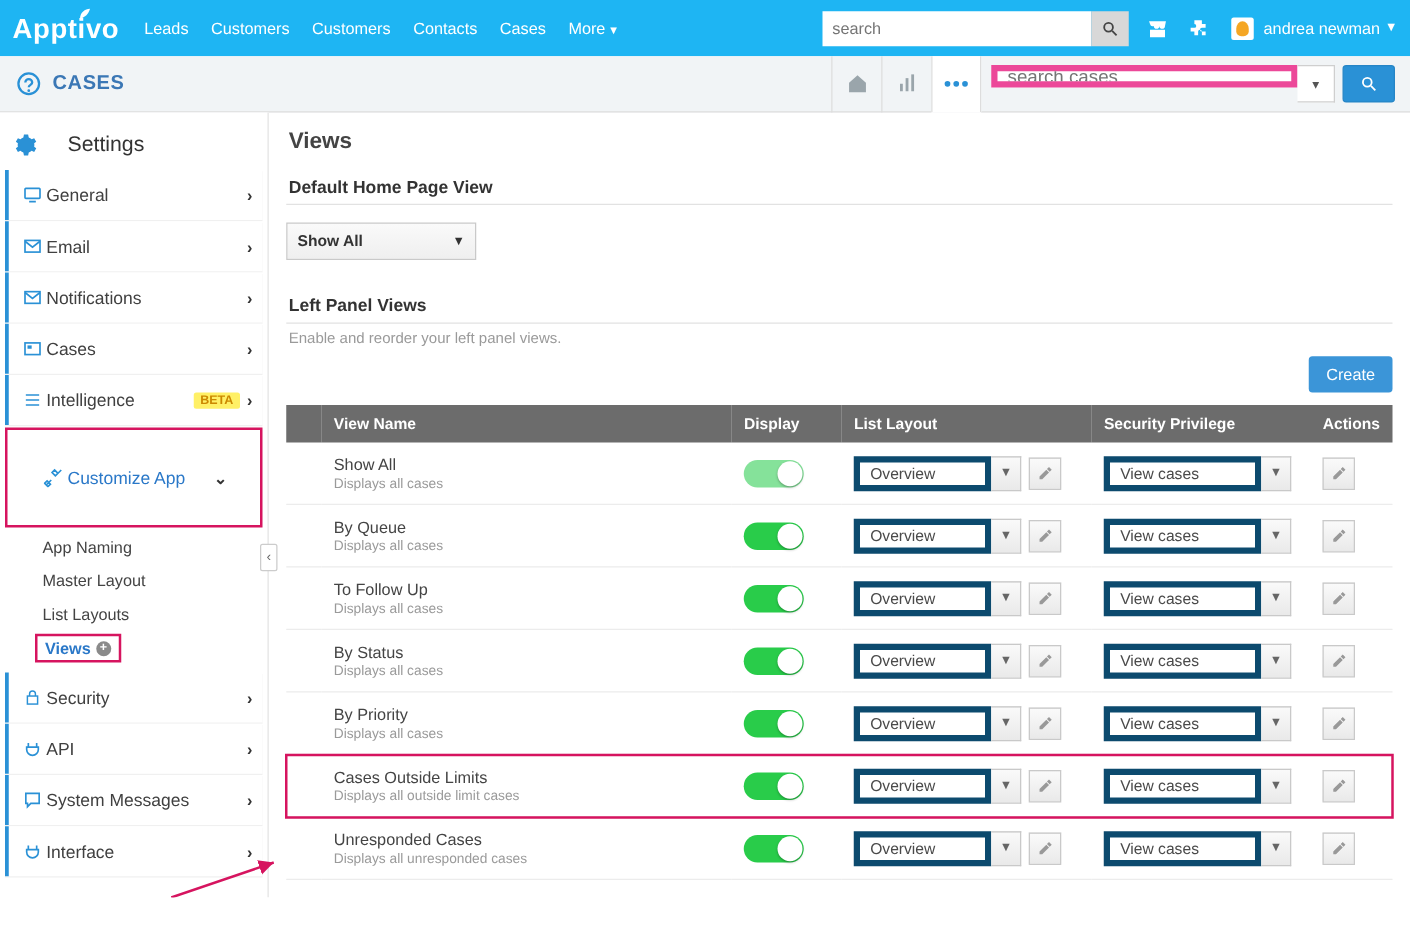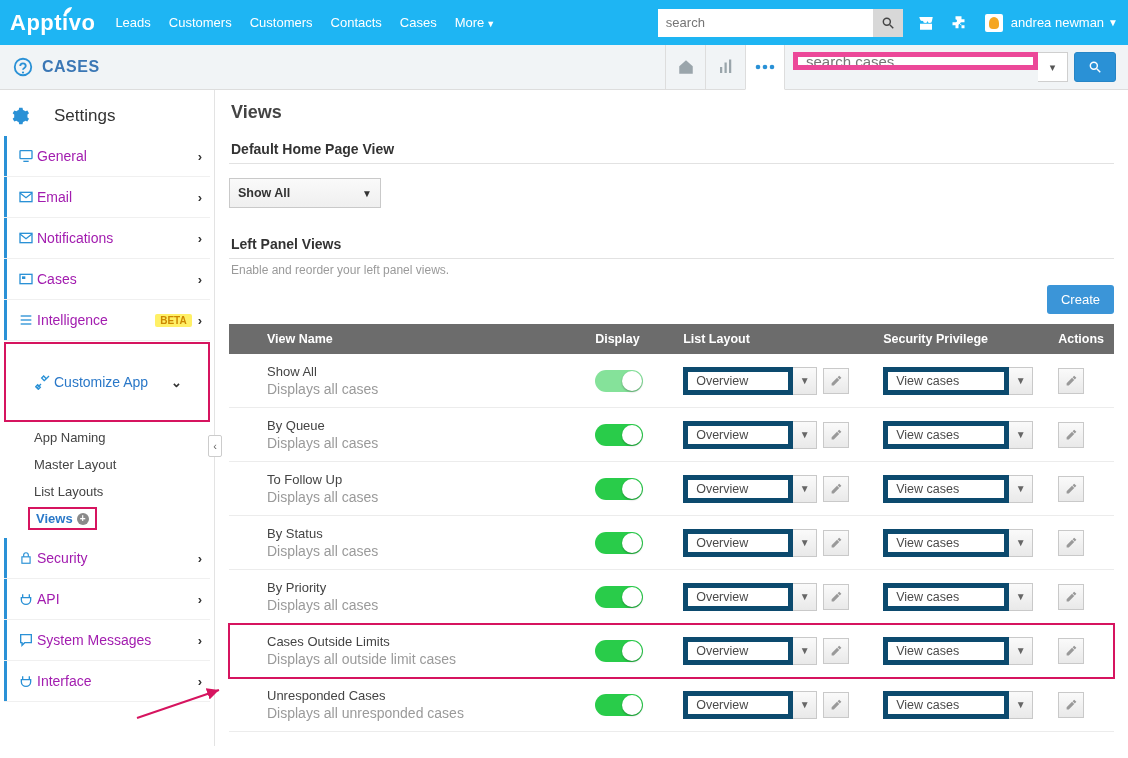--- a/index.html
+++ b/index.html
@@ -38,21 +38,21 @@
   .pagesearch .bluebtn{ width:42px; height:30px; background:#2a91d6; border:1px solid #2685c6; margin-left:6px; border-radius:3px; display:flex; align-items:center; justify-content:center; cursor:pointer; color:#fff;}
 
   
   .layout{ display:flex; }
   .sidebar{ width:215px; border-right:1px solid #e3e3e3; padding:8px 4px; background:#fff; position:relative;}
   .collapsehandle{position:absolute;right:-8px;top:345px;width:14px;height:22px;background:#fff;border:1px solid #ccc;border-radius:2px;display:flex;align-items:center;justify-content:center;font-size:11px;color:#666;cursor:pointer;}
   .settings-header{ display:flex; align-items:center; gap:24px; padding:8px 6px 10px 6px; font-size:17px; color:#333;}
   .gear{ color:#2a91d6; }
   .sideitem{ display:flex; align-items:center; height:40px; padding:0 8px; border-left:3px solid #2a91d6; background:#fff; margin-bottom:1px; box-shadow:0 1px 0 0 #f0f0f0; cursor:pointer; }
   .sideitem .sicon{ width:22px; color:#2a91d6; display:flex; justify-content:center;}
-  .sideitem .slabel{ color:#a21caf; flex:1; font-size:14px; }
+  .sideitem .slabel{ color:#404040; flex:1; font-size:14px; }
   .sideitem .schev{ color:#333; font-weight:700; }
   .beta{ background:#fff066; color:#cc8800; font-size:10px; font-weight:700; padding:1px 5px; border-radius:2px; margin-right:6px;}
 
   .highlightbox-customize{ border:2px solid #d6145f; padding:18px; margin:2px 0;}
   .customize-open{ display:flex; align-items:center; height:40px; padding:0 8px;}
   .customize-open .sicon{ width:22px; color:#2a91d6; display:flex; justify-content:center;}
   .customize-open .slabel{ color:#2a78c8; flex:1; font-size:14px;}
   .customize-open .schev{ color:#333; font-weight:700;}
 
   .subitem{ padding:6px 8px 6px 30px; color:#444; font-size:13px; cursor:pointer;}
@@ -67,21 +67,21 @@
   .section-divider{ border-bottom:1px solid #e2e2e2; margin-bottom:14px;}
   .subtext{ color:#9a9a9a; font-size:12px; margin:4px 0 0 2px;}
   .selectbox{ width:152px; height:30px; border:1px solid #c9c9c9; background:linear-gradient(#fafafa,#efefef); padding:0 8px; display:flex; align-items:center; justify-content:space-between; font-weight:700; font-size:12.5px; color:#333; cursor:pointer;}
   .createbtn{ background:#3b95d8; color:#fff; border:none; padding:7px 14px; font-size:13px; border-radius:3px; cursor:pointer; float:right; margin:8px 0 10px 0;}
 
   table.viewtable{ width:100%; border-collapse:collapse; clear:both;}
   table.viewtable thead tr{ background:#6c6c6c; color:#fff; }
   table.viewtable th{ text-align:left; padding:8px 10px; font-size:12.5px; font-weight:700;}
   table.viewtable td{ padding:10px 10px; border-bottom:1px solid #ececec; vertical-align:middle; font-size:13px;}
   .viewname{ color:#444; font-weight:400;}
-  .viewdesc{ color:#9a9a9a; font-size:14px; margin-top:2px;}
+  .viewdesc{ color:#9a9a9a; font-size:11px; margin-top:2px;}
   .th-handle{ width:28px;}
   .col-display{ width:88px;}
   .col-list{ width:200px;}
   .col-sec{ width:175px;}
   .col-act{ width:62px;}
 
   .toggle{ width:48px; height:22px; border-radius:12px; position:relative; cursor:pointer;}
   .toggle.on{ background:#29cc4a;}
   .toggle.pale{ background:#85e29a;}
   .toggle .knob{ position:absolute; top:1px; width:20px; height:20px; border-radius:50%; background:#fff; box-shadow:0 1px 2px rgba(0,0,0,0.3);}

